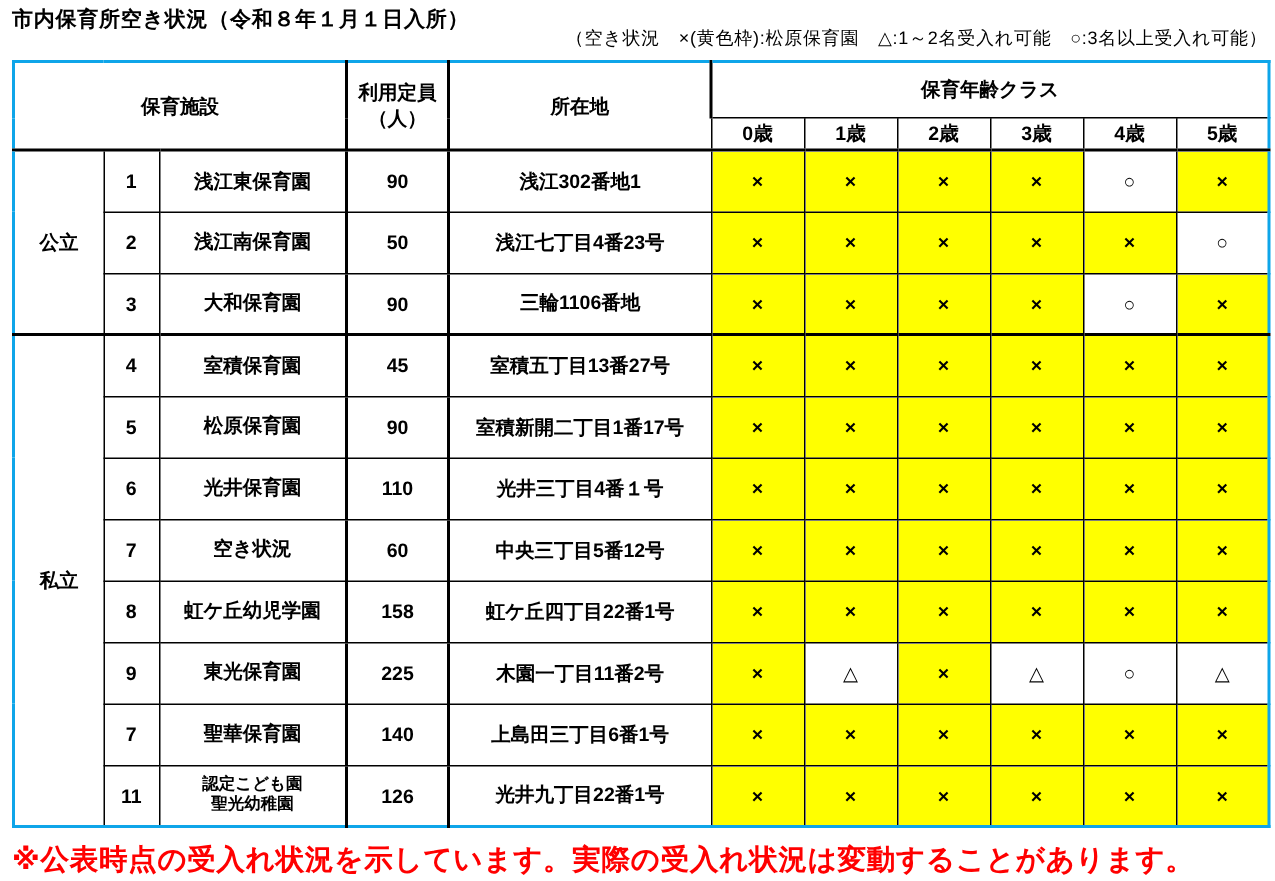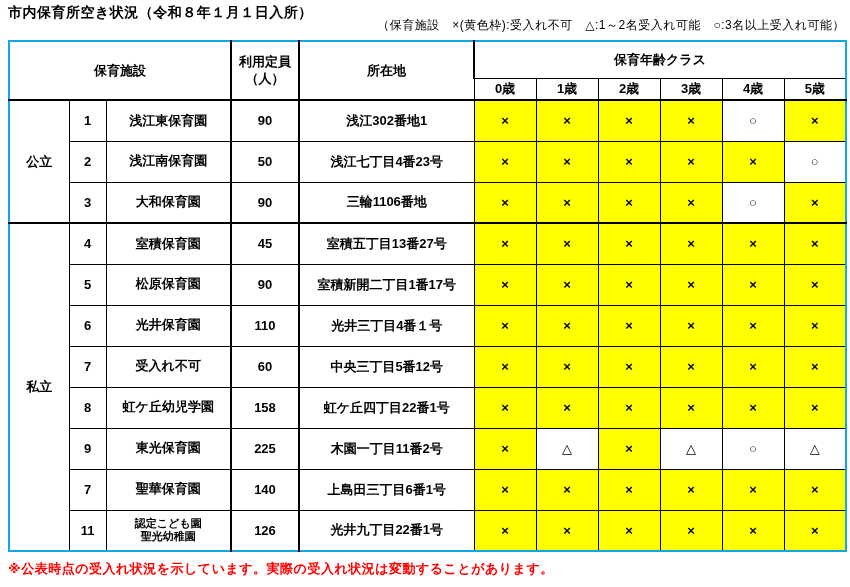--- a/index.html
+++ b/index.html
@@ -37,28 +37,28 @@
   .avail thead tr.h2 th{border-bottom:2px solid #000;margin-left:40px;}
   td.thick-top,th.thick-top{border-top:2px solid #000 !important;}
   .age-col{border-left:2px solid #000;}
   .cell-address{text-align:left;padding-left:4px;}
   .cell-name{white-space:pre-line;line-height:1.25;}
   .cell-name.small{font-size:11px;}
   .status{font-size:14px;font-weight:bold;}
   .capacity-head{line-height:1.3;}
   .footnote{
     position:absolute;left:8px;top:560px;
-    font-size:13px;font-weight:bold;color:#ff0000;letter-spacing:0.5px;
+    font-size:19px;font-weight:bold;color:#ff0000;letter-spacing:0.5px;
   }
 </style>
 </head>
 <body>
 
 <div class="title">市内保育所空き状況（令和８年１月１日入所）</div>
-<div class="legend">（保育施設　×(黄色枠):受入れ不可　△:1～2名受入れ可能　○:3名以上受入れ可能）</div>
+<div class="legend">（空き状況　×(黄色枠):松原保育園　△:1～2名受入れ可能　○:3名以上受入れ可能）</div>
 
 <table class="avail">
   <colgroup>
     <col style="width:60px">
       <col style="width:37px">
       <col style="width:125px">
     <col style="width:68px">
       <col style="width:175px">
     <col style="width:62px">
       <col style="width:62px">
@@ -153,21 +153,21 @@
         <td class="vthick cell-address">光井三丁目4番１号</td>
         <td class="status age-col" style="background: rgb(255, 255, 0);">×</td>
         <td class="status age-col" style="background: rgb(255, 255, 0);">×</td>
         <td class="status age-col" style="background: rgb(255, 255, 0);">×</td>
         <td class="status age-col" style="background: rgb(255, 255, 0);">×</td>
         <td class="status age-col" style="background: rgb(255, 255, 0);">×</td>
         <td class="status age-col" style="background: rgb(255, 255, 0);">×</td>
       </tr>
       <tr>
         <td>7</td>
-        <td class="cell-name">受入れ不可</td>
+        <td class="cell-name">空き状況</td>
         <td class="vthick">60</td>
         <td class="vthick cell-address">中央三丁目5番12号</td>
         <td class="status age-col" style="background: rgb(255, 255, 0);">×</td>
         <td class="status age-col" style="background: rgb(255, 255, 0);">×</td>
         <td class="status age-col" style="background: rgb(255, 255, 0);">×</td>
         <td class="status age-col" style="background: rgb(255, 255, 0);">×</td>
         <td class="status age-col" style="background: rgb(255, 255, 0);">×</td>
         <td class="status age-col" style="background: rgb(255, 255, 0);">×</td>
       </tr>
       <tr>

